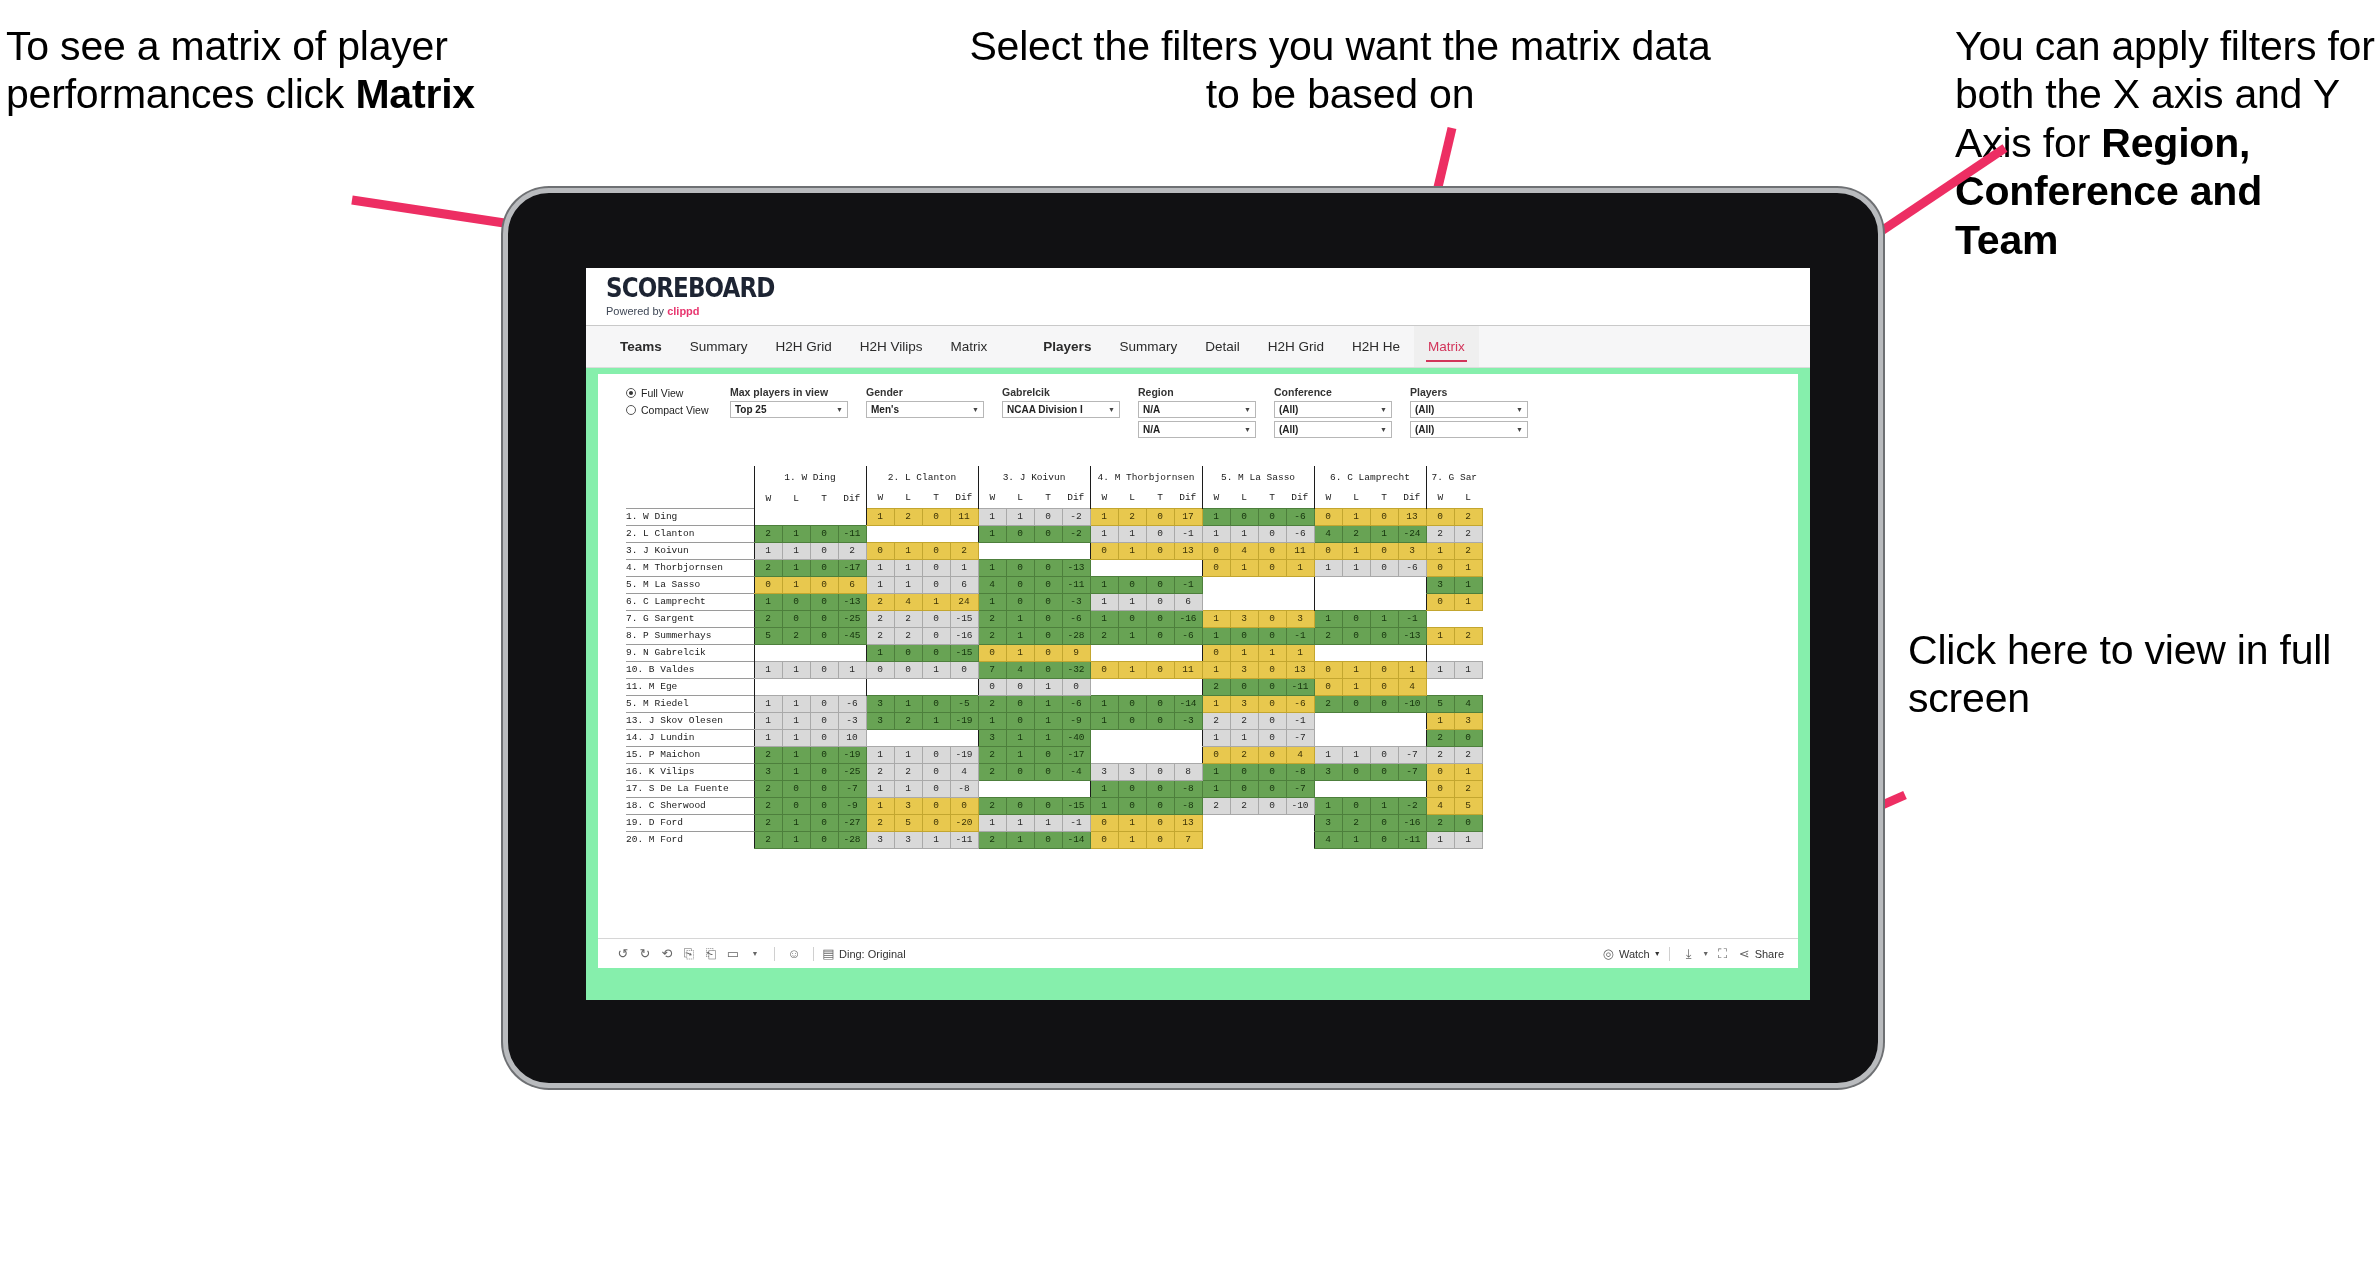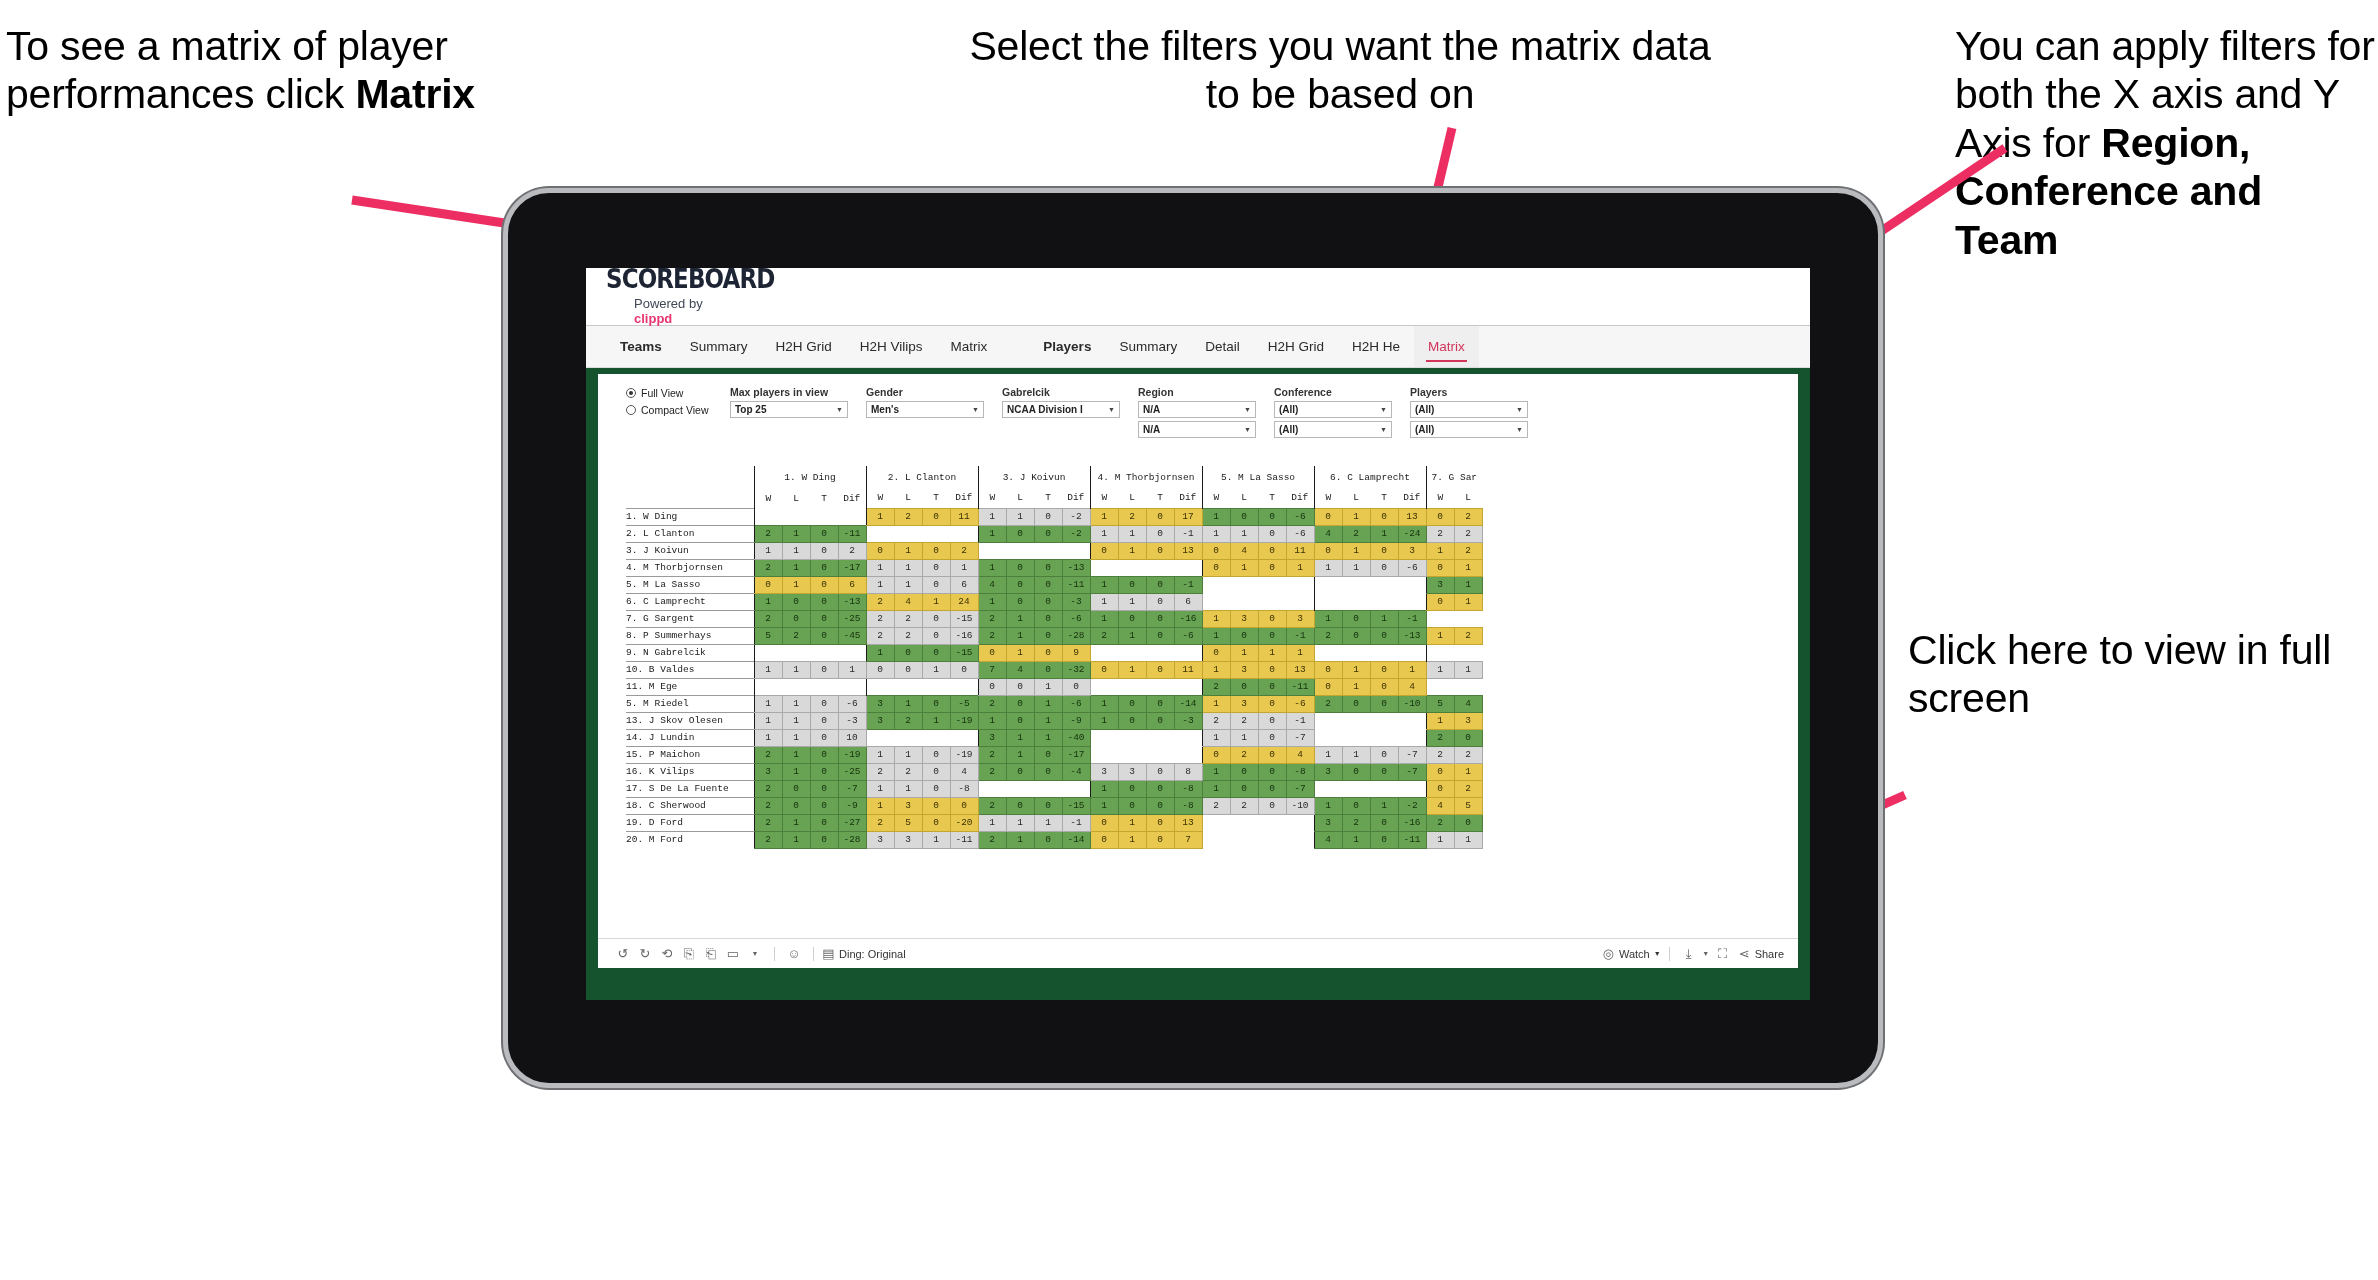--- a/index.html
+++ b/index.html
@@ -53,21 +53,21 @@
     padding-left:20px;
     position:relative;
   }
   .logo-block { width:134px; }
   .logo-word {
     font-family:"DejaVu Sans", sans-serif;
     font-weight:700; font-size:23px; letter-spacing:-0.9px;
     color:#1d2433; line-height:1;
     transform:scaleY(1.12); transform-origin:left center;
   }
-  .logo-sub { font-size:13px; color:#3f4756; margin-top:5px;margin-left:28px; }
+  .logo-sub { font-size:11px; color:#3f4756; margin-top:5px; }
   .logo-sub .brand { color:#e8366f; font-weight:700; }
   .top-nav { display:flex; align-items:center; margin-left:22px; height:100%; }
   .top-nav-item {
     font-size:16px; color:#1d2433; letter-spacing:0.2px;
     padding:0 24px; height:100%;
     display:flex; align-items:center; position:relative;
     white-space:nowrap;
   }
   .top-nav-item.active::after {
     content:""; position:absolute; left:16px; right:16px; bottom:0;
@@ -93,21 +93,21 @@
   }
   .sub-item.sel::after {
     content:""; position:absolute; left:12px; right:12px; bottom:5px;
     height:2.5px; background:#d2345a;
   }
   .sub-gap { width:28px; }
 
   
   #viz {
     position:absolute; left:0; top:100px; right:0; bottom:0;
-    background:#14532d;
+    background:#86efac;
     padding:6px 12px 0 12px;
   }
   #viz-inner {
     background:#fff; width:100%; height:594px;
     position:relative; overflow:hidden;
   }
 
   
   #filters {
     display:flex; padding:12px 0 8px 28px; gap:0;

